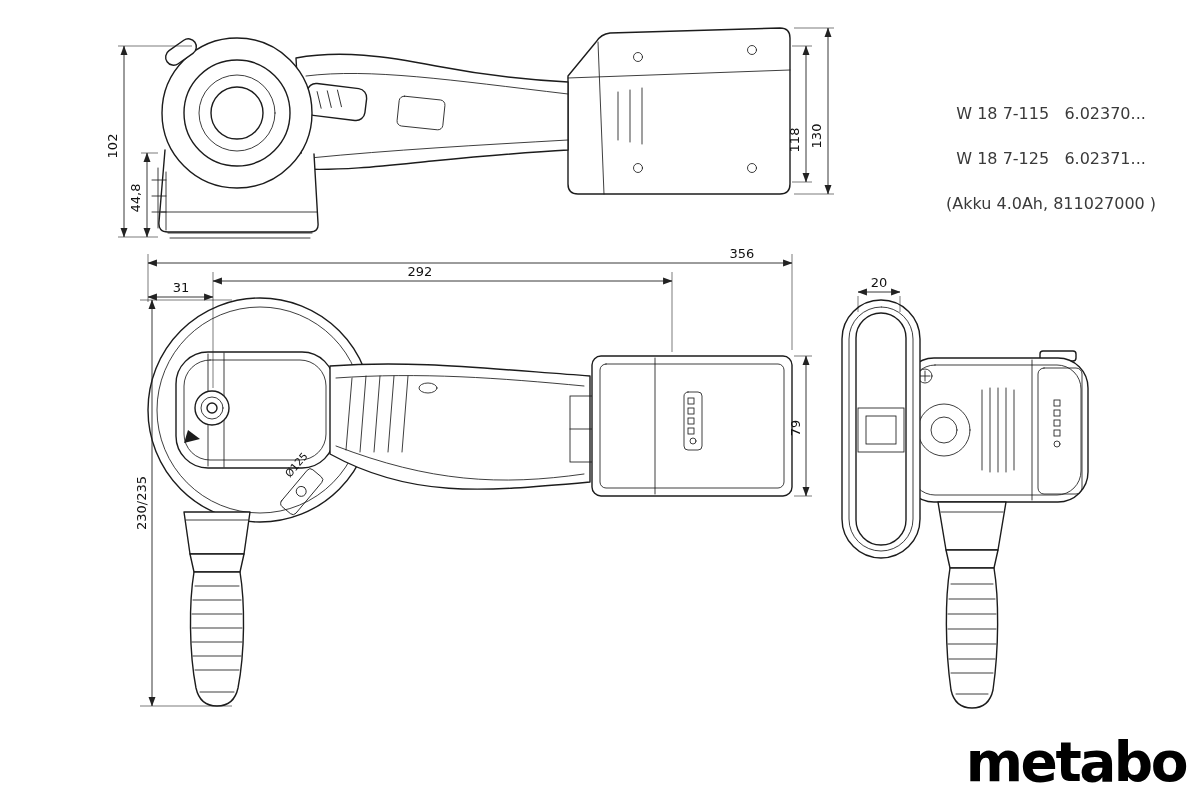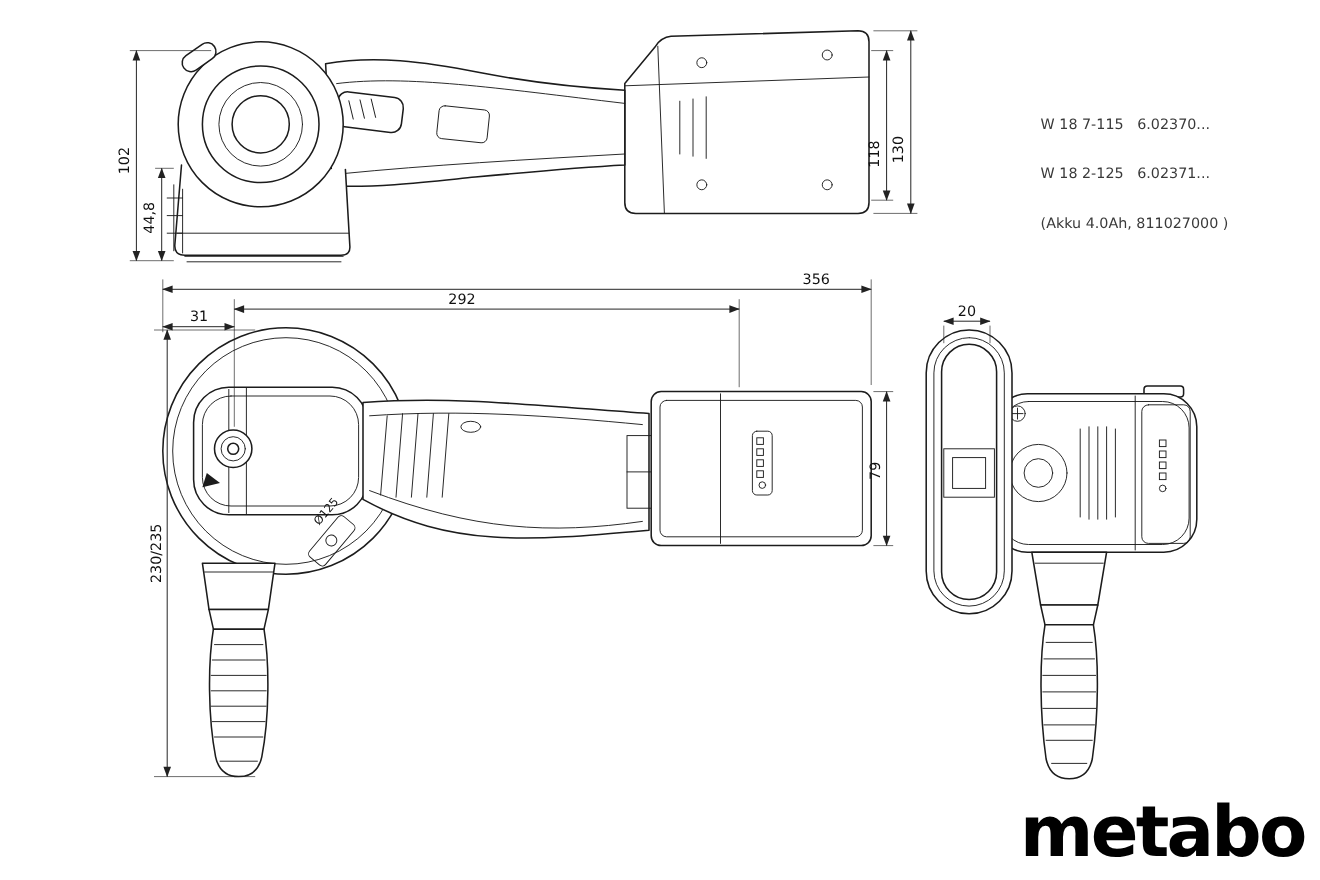--- a/index.html
+++ b/index.html
@@ -8,22 +8,22 @@
   svg { position:absolute; left:0; top:0; }
   .o  { stroke:#1c1c1c; stroke-width:1.4; fill:none; stroke-linecap:round; stroke-linejoin:round; }
   .of { stroke:#1c1c1c; stroke-width:1.4; fill:#fff; stroke-linecap:round; stroke-linejoin:round; }
   .d  { stroke:#1c1c1c; stroke-width:0.85; fill:none; stroke-linecap:round; }
   .dk { fill:#1c1c1c; stroke:none; }
   .dim { stroke:#222; stroke-width:0.9; fill:none; }
   .ext { stroke:#222; stroke-width:0.6; fill:none; }
   .dimtext { font-size:13px; fill:#111; font-family:"DejaVu Sans", sans-serif; }
   .small { font-size:10.5px; }
   .mid { text-anchor:middle; }
-  .product-info { position:absolute; left:946px; top:76px; font-size:13px; line-height:15px; color:#3a3a3a; white-space:pre; }
-  .logo { position:absolute; right:14px; bottom:6px; font-size:64px; font-weight:bold; letter-spacing:-2.5px; color:#000; font-family:"DejaVu Sans", sans-serif; }
+  .product-info { position:absolute; left:946px; top:76px; font-size:16px; line-height:15px; color:#3a3a3a; white-space:pre;text-align:center; }
+  .logo { position:absolute; right:14px; bottom:6px; font-size:55px; font-weight:bold; letter-spacing:-2.5px; color:#000; font-family:"DejaVu Sans", sans-serif; }
 </style>
 </head>
 <body>
 
 <div class="page">
 
   <svg width="1200" height="800" viewBox="0 0 1200 800">
     <defs>
       <marker id="arrow" viewBox="0 0 10 8" markerWidth="11" markerHeight="9" refX="9.5" refY="4" orient="auto-start-reverse">
         <path d="M0.5,0.5 L10,4 L0.5,7.5 Z" fill="#222"></path>
@@ -188,19 +188,19 @@
 
     <g>
       <path class="ext" d="M858,296 L858,312 M900,296 L900,312"></path>
       <line class="dim" x1="858" y1="292" x2="900" y2="292" marker-start="url(#arrow)" marker-end="url(#arrow)"></line>
       <text class="dimtext mid" x="879" y="287">20</text>
     </g>
   </svg>
 
   <div class="product-info">
     <div>W 18 7-115   6.02370...</div>
-    <div>W 18 2-125   6.02371...</div>
+    <div>W 18 7-125   6.02371...</div>
     <div>(Akku 4.0Ah, 811027000 )</div>
   </div>
 
   <div class="logo">metabo</div>
 
 </div>
 
 </body></html>

